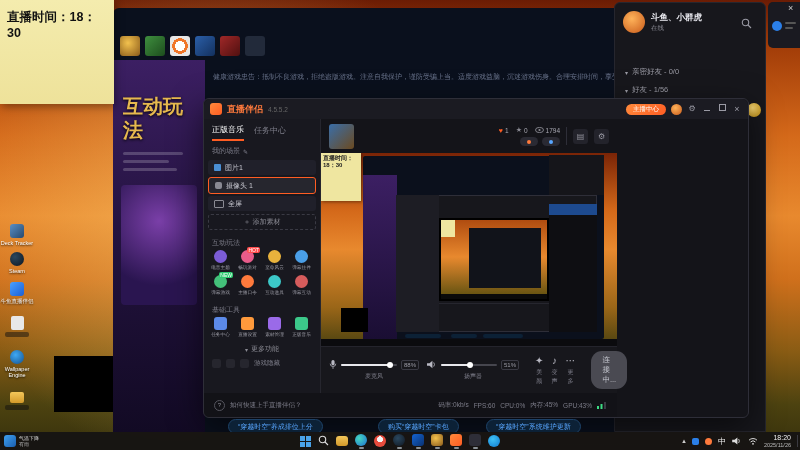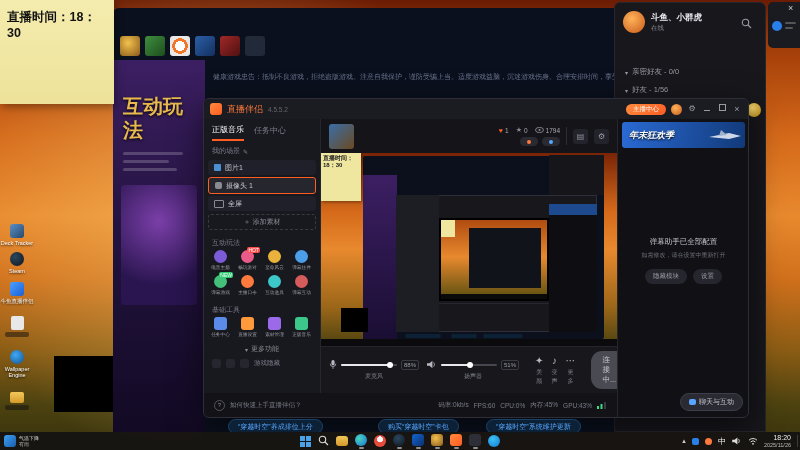--- a/index.html
+++ b/index.html
@@ -116,21 +116,21 @@
     <div class="a" style="left:20px;top:1px;color:#ccc;font-size:9px">×</div>
     <div class="a" style="left:4px;top:19px;width:10px;height:10px;border-radius:50%;background:#2b7fe8"></div>
     <div class="a" style="left:17px;top:20px;width:11px;height:2px;background:#555;border-radius:1px"></div>
     <div class="a" style="left:17px;top:25px;width:8px;height:2px;background:#555;border-radius:1px"></div>
   </div>
 
   <div class="a win" style="left:203px;top:98px;width:544px;height:318px">
 
     <div class="a f" style="left:0;top:0;width:100%;height:20px;background:#1b1b22;border-radius:6px 6px 0 0;padding:0 6px;box-sizing:border-box;gap:5px">
       <div style="width:12px;height:12px;border-radius:3px;background:linear-gradient(135deg,#ff8a3c,#ff5d23)"></div>
-      <span style="font-size:9px;font-weight:normal;color:#ff7a3c">直播伴侣</span>
+      <span style="font-size:9px;font-weight:bold;color:#ff7a3c">直播伴侣</span>
       <span style="font-size:6.5px;color:#666">4.5.5.2</span>
       <div style="flex:1"></div>
       <div class="pill" style="background:linear-gradient(135deg,#ff8a3c,#ff5d23);color:#fff;font-size:6.5px;padding:1px 7px">主播中心</div>
       <div style="width:11px;height:11px;border-radius:50%;background:radial-gradient(circle at 40% 35%,#ffb35a,#c85a1a)"></div>
       <span class="wglyph">⚙</span>
       <span class="wglyph"><span class="minbar"></span></span>
       <span class="wglyph"><span class="maxbox"></span></span>
       <span class="wglyph" style="font-size:9px">×</span>
     </div>
 
@@ -349,41 +349,20 @@
       <span>CPU:0%</span>
       <span>内存:45%</span>
       <span>GPU:43%</span>
       <svg width="10" height="8" viewBox="0 0 10 8">
           <rect x="0" y="5" width="2" height="3" fill="#3ddc84"></rect>
           <rect x="3.5" y="3" width="2" height="5" fill="#3ddc84"></rect>
           <rect x="7" y="1" width="2" height="7" fill="#3a3a44"></rect>
         </svg>
     </div>
 
-    <div class="a" style="left:413px;top:20px;width:131px;height:298px;background:#101015;border-left:1px solid #26262e;border-radius:0 0 6px 0;box-sizing:border-box">
-      <div class="a" style="left:4px;top:3px;width:123px;height:26px;border-radius:3px;background:linear-gradient(100deg,#2a6ad4,#123a7a);overflow:hidden">
-        <svg class="a" style="right:2px;top:5px" width="36" height="16" viewBox="0 0 36 16">
-            <polygon points="2,10 22,6 34,9 22,12" fill="#cfd8e8"></polygon>
-            <polygon points="14,3 20,8 12,9" fill="#9fb2cc"></polygon>
-          </svg>
-        <span class="a" style="left:7px;top:7px;font-size:9px;font-weight:bold;font-style:italic;color:#fff;text-shadow:0 1px 2px #000">年末狂欢季</span>
-      </div>
-      <div class="a" style="left:0;top:118px;width:131px;text-align:center">
-        <div style="font-size:7.5px;color:#c8c8cf">弹幕助手已全部配置</div>
-        <div style="font-size:6px;color:#6e6e78;margin-top:4px">如需修改，请在设置中重新打开</div>
-        <div class="f" style="justify-content:center;gap:6px;margin-top:9px">
-          <span class="pill" style="background:#26262e;color:#9a9aa4;font-size:6.5px;padding:3px 8px">隐藏模块</span>
-          <span class="pill" style="background:#26262e;color:#9a9aa4;font-size:6.5px;padding:3px 8px">设置</span>
-        </div>
-      </div>
-      <div class="a f" style="right:5px;bottom:6px;gap:3px;background:#2a2a33;border:1px solid #3e3e4a;border-radius:9px;padding:3px 8px">
-        <span class="sq" style="width:7px;height:6px;background:#58a6ff;border-radius:2px"></span>
-        <span style="font-size:7px;color:#c0c0ca">聊天与互动</span>
-      </div>
-    </div>
   </div>
 
   <div class="a newsp" style="left:228px;top:419px">“穿越时空”养成排位上分</div>
   <div class="a newsp" style="left:378px;top:419px">购买“穿越时空”卡包</div>
   <div class="a newsp" style="left:486px;top:419px">“穿越时空”系统维护更新</div>
 
   <div class="a" style="left:0;top:0;width:114px;height:104px;background:linear-gradient(180deg,#f4ecae,#eee29a);box-shadow:2px 3px 8px rgba(0,0,0,.35)">
     <div style="padding:9px 7px;font-size:12.5px;font-weight:bold;color:#111">直播时间：18：30</div>
   </div>
 

